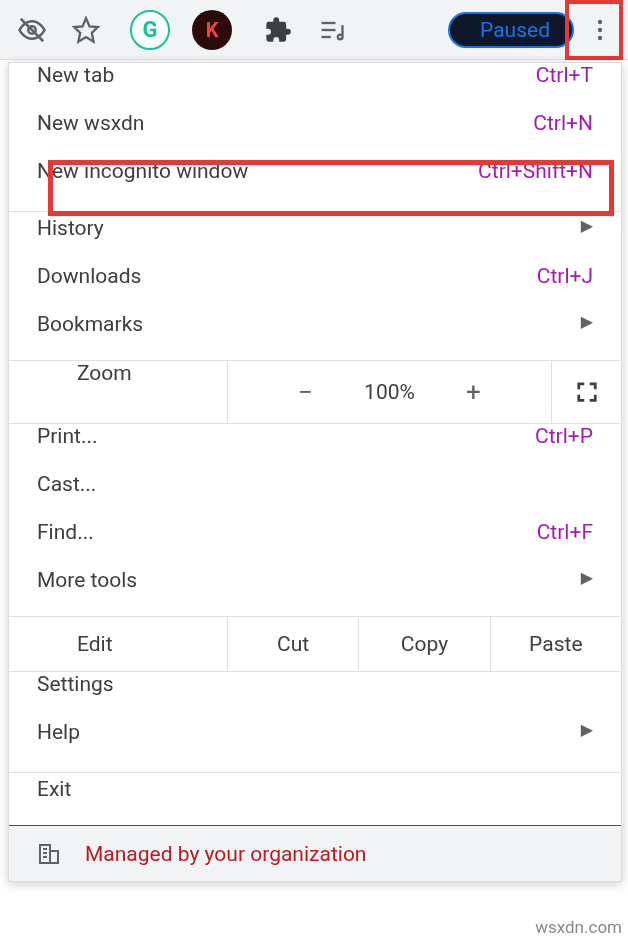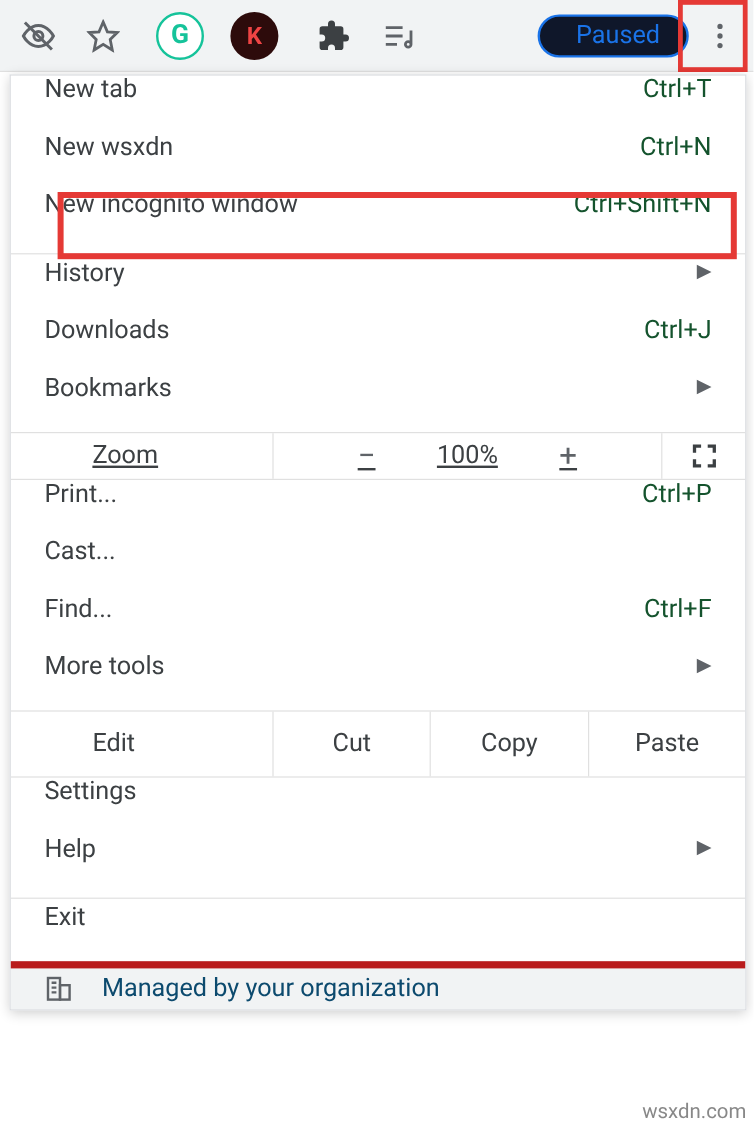--- a/index.html
+++ b/index.html
@@ -77,46 +77,46 @@
       border: 1px solid #dadce0;
     }
     .menu-row {
       display: flex;
       align-items: flex-start;
       height: 48px;
       padding: 0 28px 0 28px;
       position: relative;
     }
     .menu-row .label { flex: 1; }
-    .menu-row .shortcut { color: #14532d; text-align: right; min-width:120px;}
+    .menu-row .shortcut { color: #a21caf; text-align: right; min-width:120px;}
     .menu-row .arrow { color:#5f6368; font-size:16px; }
     .sep { height:1px; background:#e0e0e0; margin:4px 0; }
     .zoom-row {
-      display:flex; align-items:center; height:40px;
-      border-top:1px solid #e0e0e0; border-bottom:1px solid #e0e0e0;text-decoration:underline;
+      display:flex; align-items:flex-start; height:64px;
+      border-top:1px solid #e0e0e0; border-bottom:1px solid #e0e0e0;
     }
     .zoom-label { flex:0 0 218px; padding-left:68px; }
     .zoom-ctrl { flex:1; display:flex; align-items:center; justify-content:center; gap:24px; border-left:1px solid #e0e0e0; height:100%; padding:0 10px;}
     .zoom-ctrl .zbtn { width:40px; text-align:center; color:#5f6368; font-size:26px;}
     .zoom-ctrl .zval { width:80px; text-align:center; }
     .fullscreen { width:70px; border-left:1px solid #e0e0e0; height:100%; display:flex; align-items:center; justify-content:center;}
     .edit-row {
       display:flex; align-items:center; height:56px;
       border-top:1px solid #e0e0e0; border-bottom:1px solid #e0e0e0;
     }
     .edit-label { flex:0 0 218px; padding-left:68px; }
     .edit-btn { flex:1; text-align:right; border-left:1px solid #e0e0e0; height:100%; display:flex; align-items:center; justify-content:center;}
     .managed-row {
       background:#f1f3f4;
-      height:40px;
+      height:56px;
       display:flex; align-items:center;
       padding-left:28px;
       gap:24px;
-      color:#0c4a6e;
-      border-top:6px solid #b91c1c;
+      color:#b91c1c;
+      border-top:1px solid #b91c1c;
     }
     .highlight-box-incognito {
       position:absolute;
       top: 160px;
       left: 48px;
       right: 14px;
       height: 56px;
       border:5px solid #e53935;
       pointer-events:none;
     }

